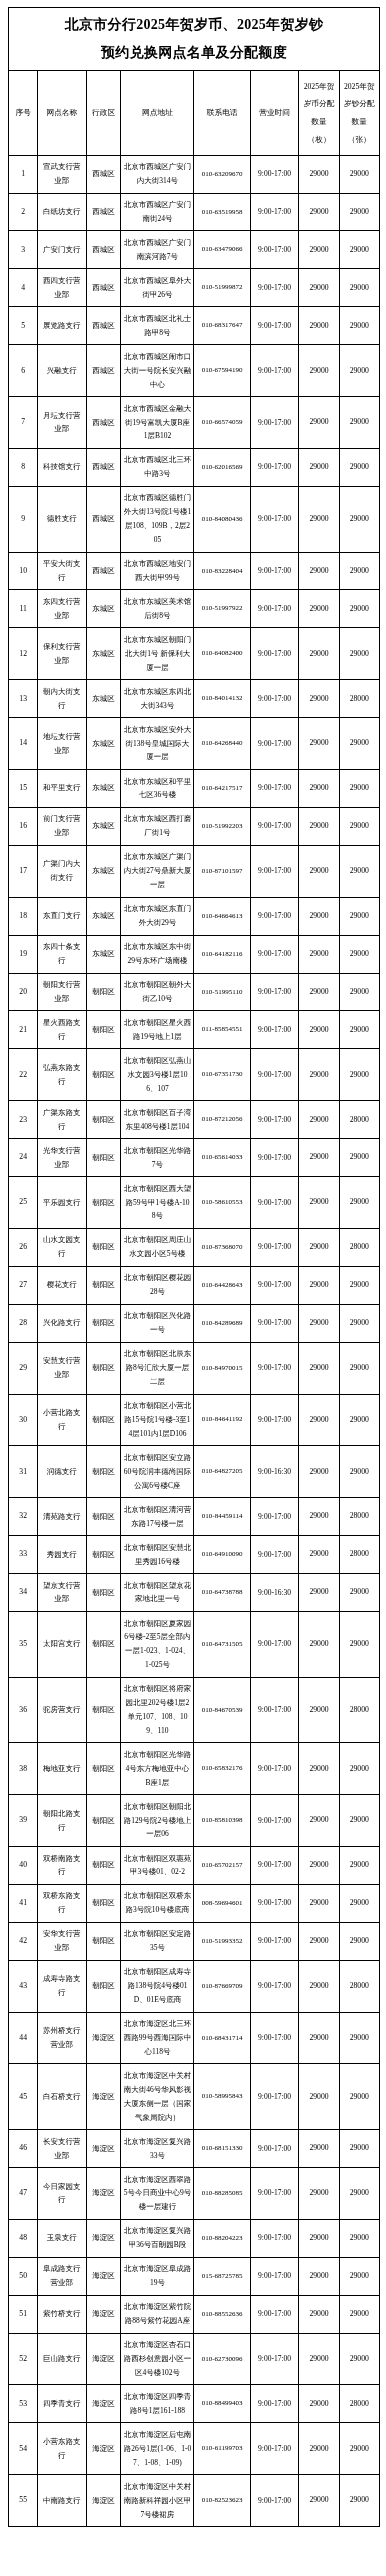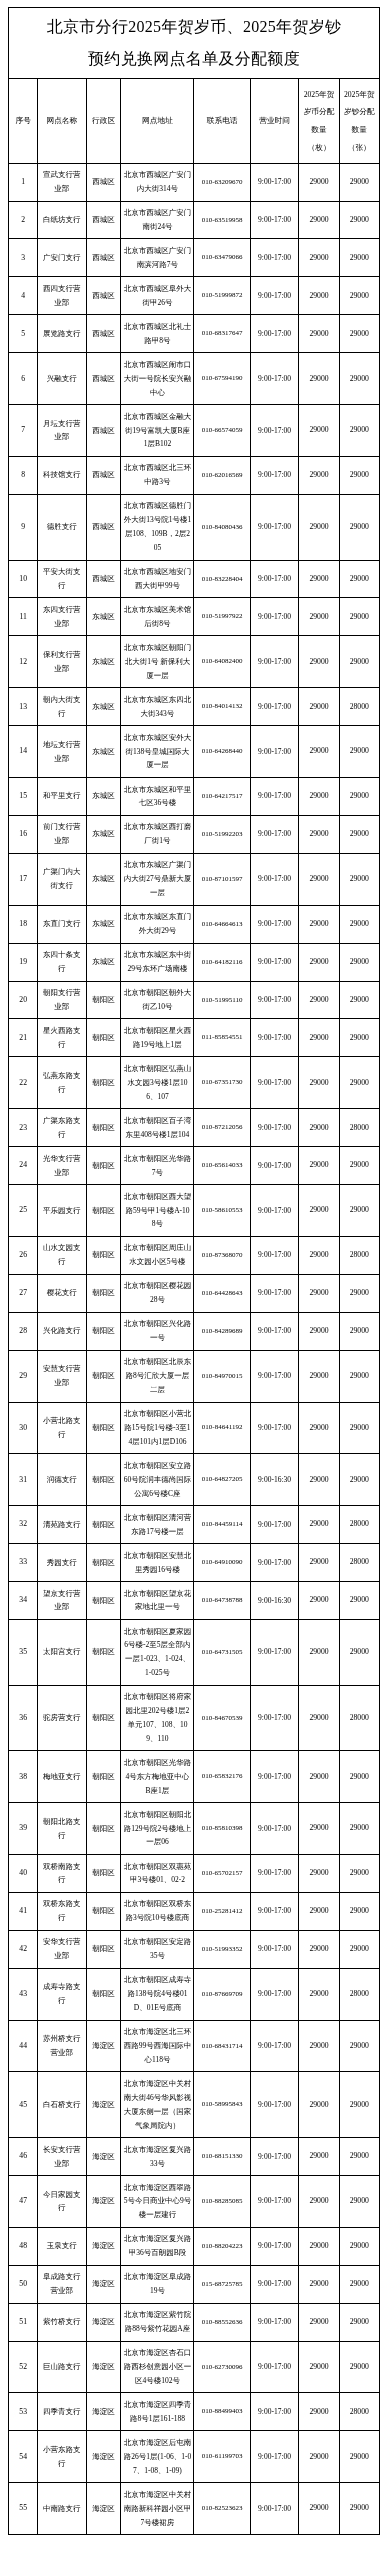--- a/index.html
+++ b/index.html
@@ -21,22 +21,22 @@
     table-layout: fixed;
   }
   .doc-table th, .doc-table td {
     border: 1px solid #000000;
     text-align: center;
     vertical-align: middle;
     word-break: break-all;
     box-sizing: border-box;
   }
   .title-row th {
-    font-size: 16px;
-    font-weight: normal;
+    font-size: 14px;
+    font-weight: bold;
     line-height: 2.0;
     padding: 3.1px 5.2px;
     letter-spacing: 0.3px;
   }
   .header-row th {
     font-size: 7.7px;
     font-weight: normal;
     line-height: 2.3;
     padding: 6.2px 1.5px;
   }
@@ -478,21 +478,21 @@
           <td data-name="cell-phone">010-65702157</td>
           <td data-name="cell-hours">9:00-17:00</td>
           <td data-name="cell-coin-quota">29000</td>
           <td data-name="cell-note-quota">29000</td>
         </tr>
         <tr data-name="table-row">
           <td data-name="cell-serial">41</td>
           <td data-name="cell-name">双桥东路支行</td>
           <td data-name="cell-district">朝阳区</td>
           <td data-name="cell-address">北京市朝阳区双桥东路3号院10号楼底商</td>
-          <td data-name="cell-phone">010-25281412</td>
+          <td data-name="cell-phone">008-59694601</td>
           <td data-name="cell-hours">9:00-17:00</td>
           <td data-name="cell-coin-quota">29000</td>
           <td data-name="cell-note-quota">29000</td>
         </tr>
         <tr data-name="table-row">
           <td data-name="cell-serial">42</td>
           <td data-name="cell-name">安华支行营业部</td>
           <td data-name="cell-district">朝阳区</td>
           <td data-name="cell-address">北京市朝阳区安定路35号</td>
           <td data-name="cell-phone">010-51993352</td>

